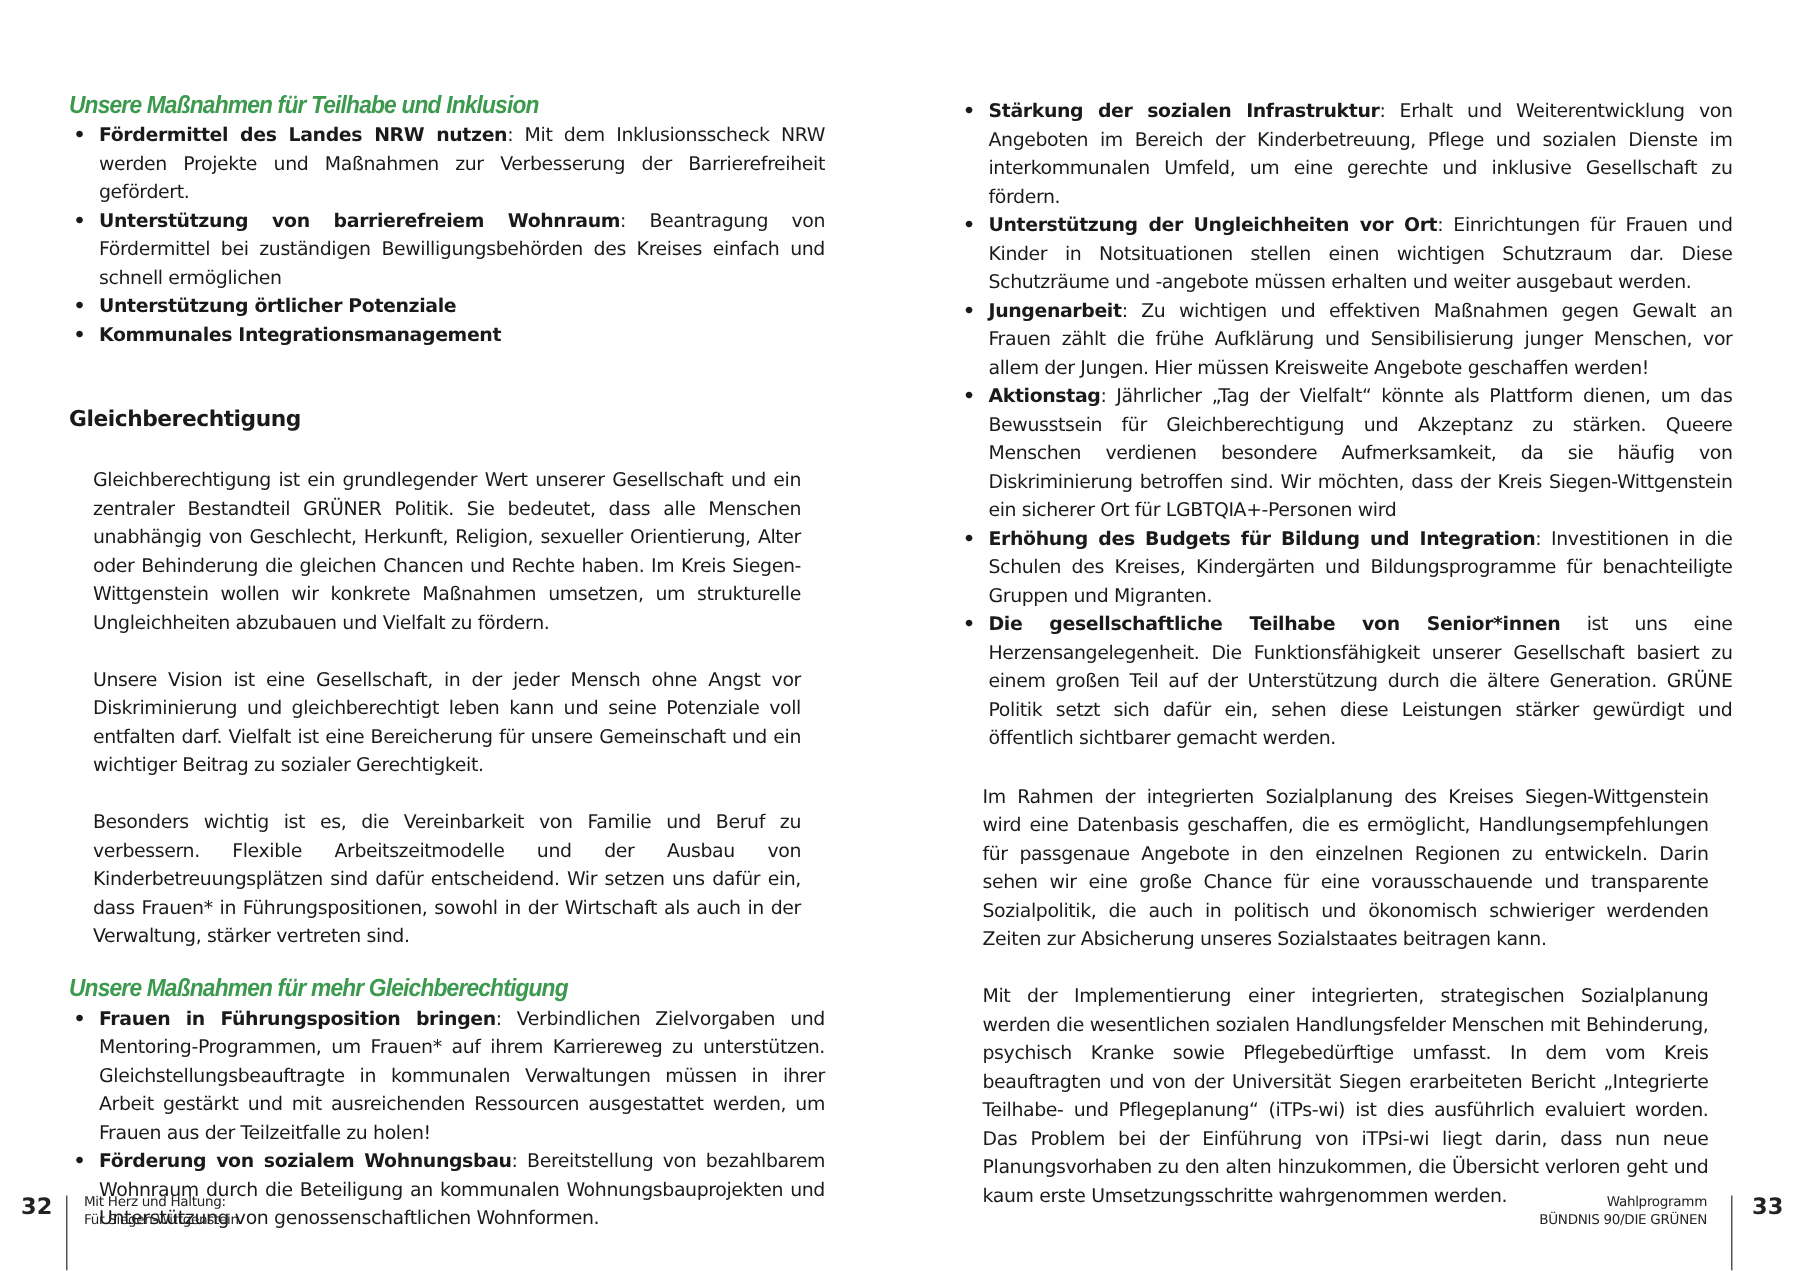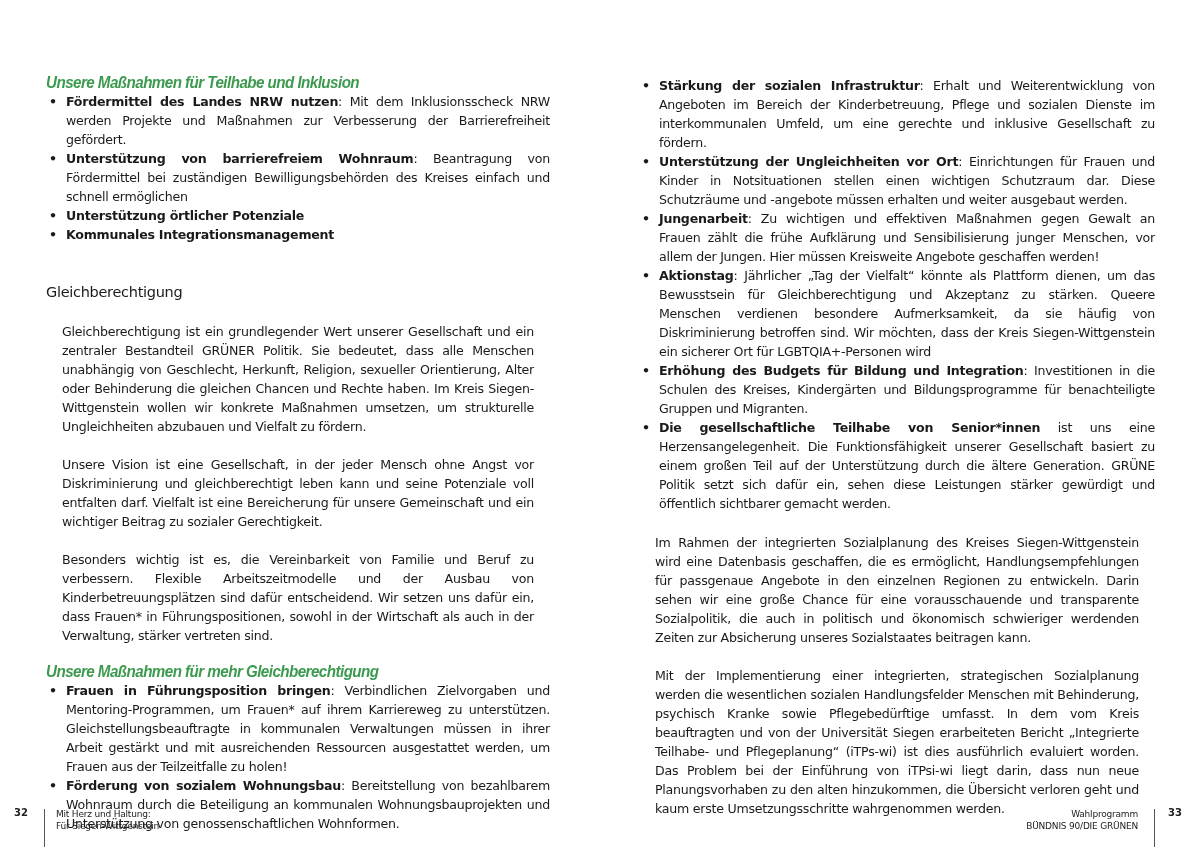--- a/index.html
+++ b/index.html
@@ -1,55 +1,55 @@
 <!DOCTYPE html>
 <html><head>
   <meta charset="utf-8">
   <style>
     html, body { margin: 0; padding: 0; background: #ffffff; }
     body {
       width: 1200px; height: 847px; position: relative; overflow: hidden;
       font-family: "DejaVu Sans", sans-serif; color: #1a1a1a;
     }
-    .page { position: absolute; top: 12px; height: 652px; }
+    .page { position: absolute; top: 0; height: 652px; }
     .page-left { left: 0; width: 600px; }
     .page-right { left: 600px; width: 600px; }
     .col { position: absolute; top: 60px; }
     .page-left .col { left: 46px; width: 504px; }
     .page-right .col { left: 39px; width: 516px; }
 
     .text {
       font-size: 12.6px; line-height: 19px; text-align: justify;
       letter-spacing: -0.25px; margin: 16px;
     }
     .green-heading {
       font-family: "Liberation Sans", sans-serif; font-style: italic; font-weight: bold;
       color: #3c9a4e; font-size: 16.5px; line-height: 20px; margin: 0;
       letter-spacing: -0.6px; transform: scaleX(0.92); transform-origin: left center;
     }
     .section-heading {
-      font-size: 14.5px; font-weight: normal; line-height: 20px; margin: 0;
+      font-size: 14.5px; font-weight: bold; line-height: 20px; margin: 0;
       letter-spacing: -0.3px;
     }
     ul.bullets { list-style: none; margin: 0; padding: 0; }
     ul.bullets li {
       position: relative; padding-left: 20px;
       font-size: 12.6px; line-height: 19px; text-align: justify; letter-spacing: -0.25px;
     }
     ul.bullets li .dot {
       position: absolute; left: 3px; top: 0; font-weight: bold;
     }
     ul.bullets li b { font-weight: bold; }
 
     .footer {
       position: absolute; top: 796px; font-size: 9px; line-height: 12px; color: #222;
       font-family: "DejaVu Sans", sans-serif; letter-spacing: -0.2px;
     }
     .page-num {
-      position: absolute; top: 795px; font-size: 10px; font-weight: bold; color: #222;
+      position: absolute; top: 795px; font-size: 15px; font-weight: bold; color: #222;
     }
     .footer-rule {
       position: absolute; top: 797px; width: 1px; height: 50px; background: #555;
     }
   </style>
 </head>
 <body>
 
 <div class="page page-left">
   <div class="col">

